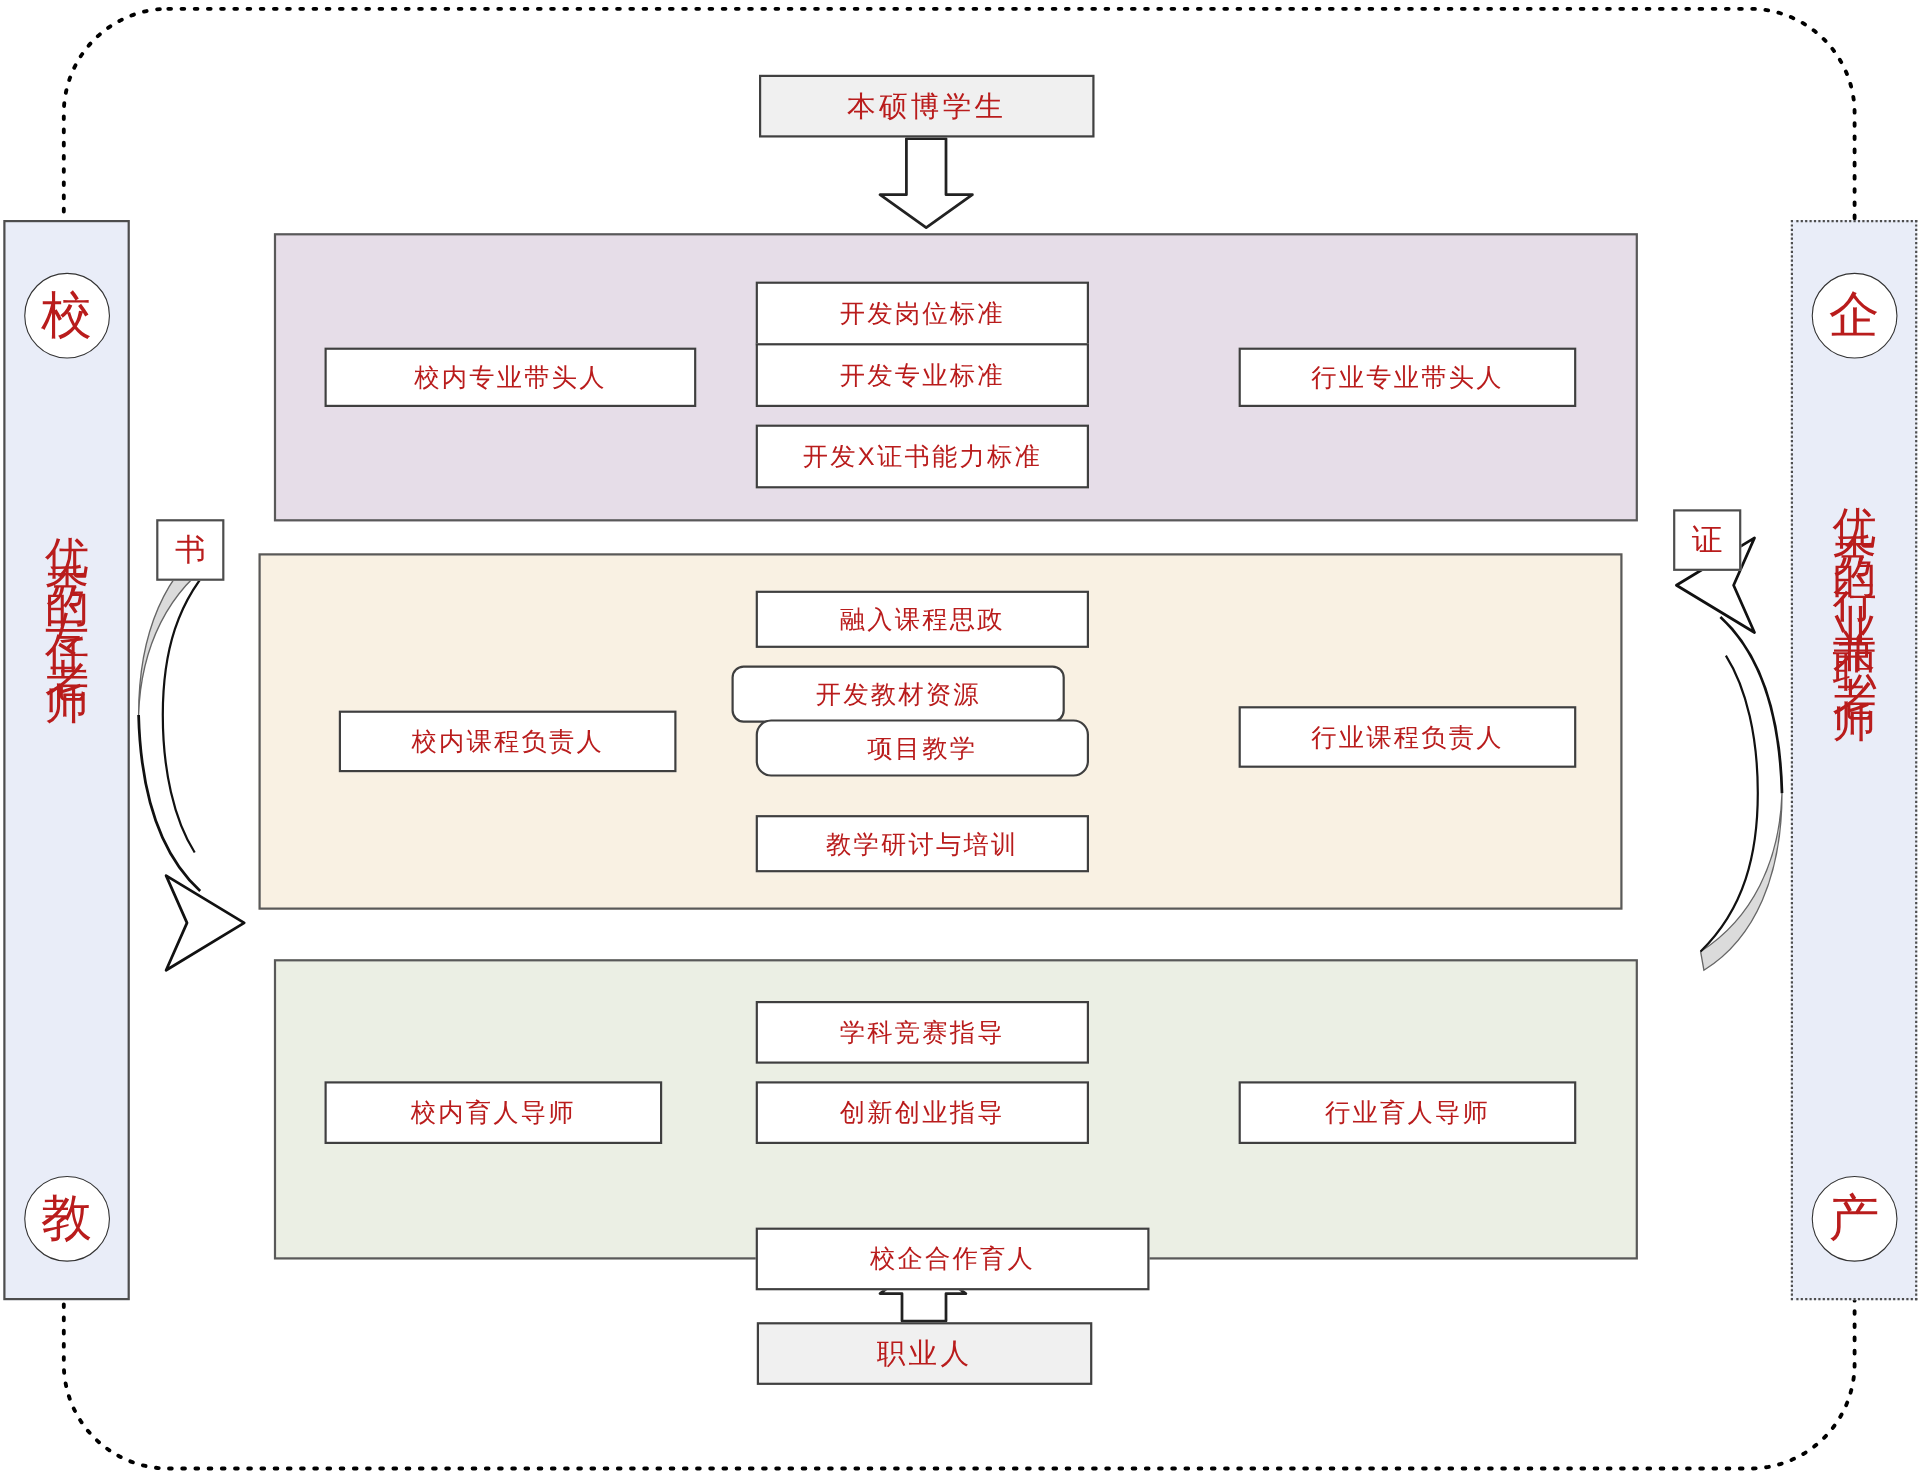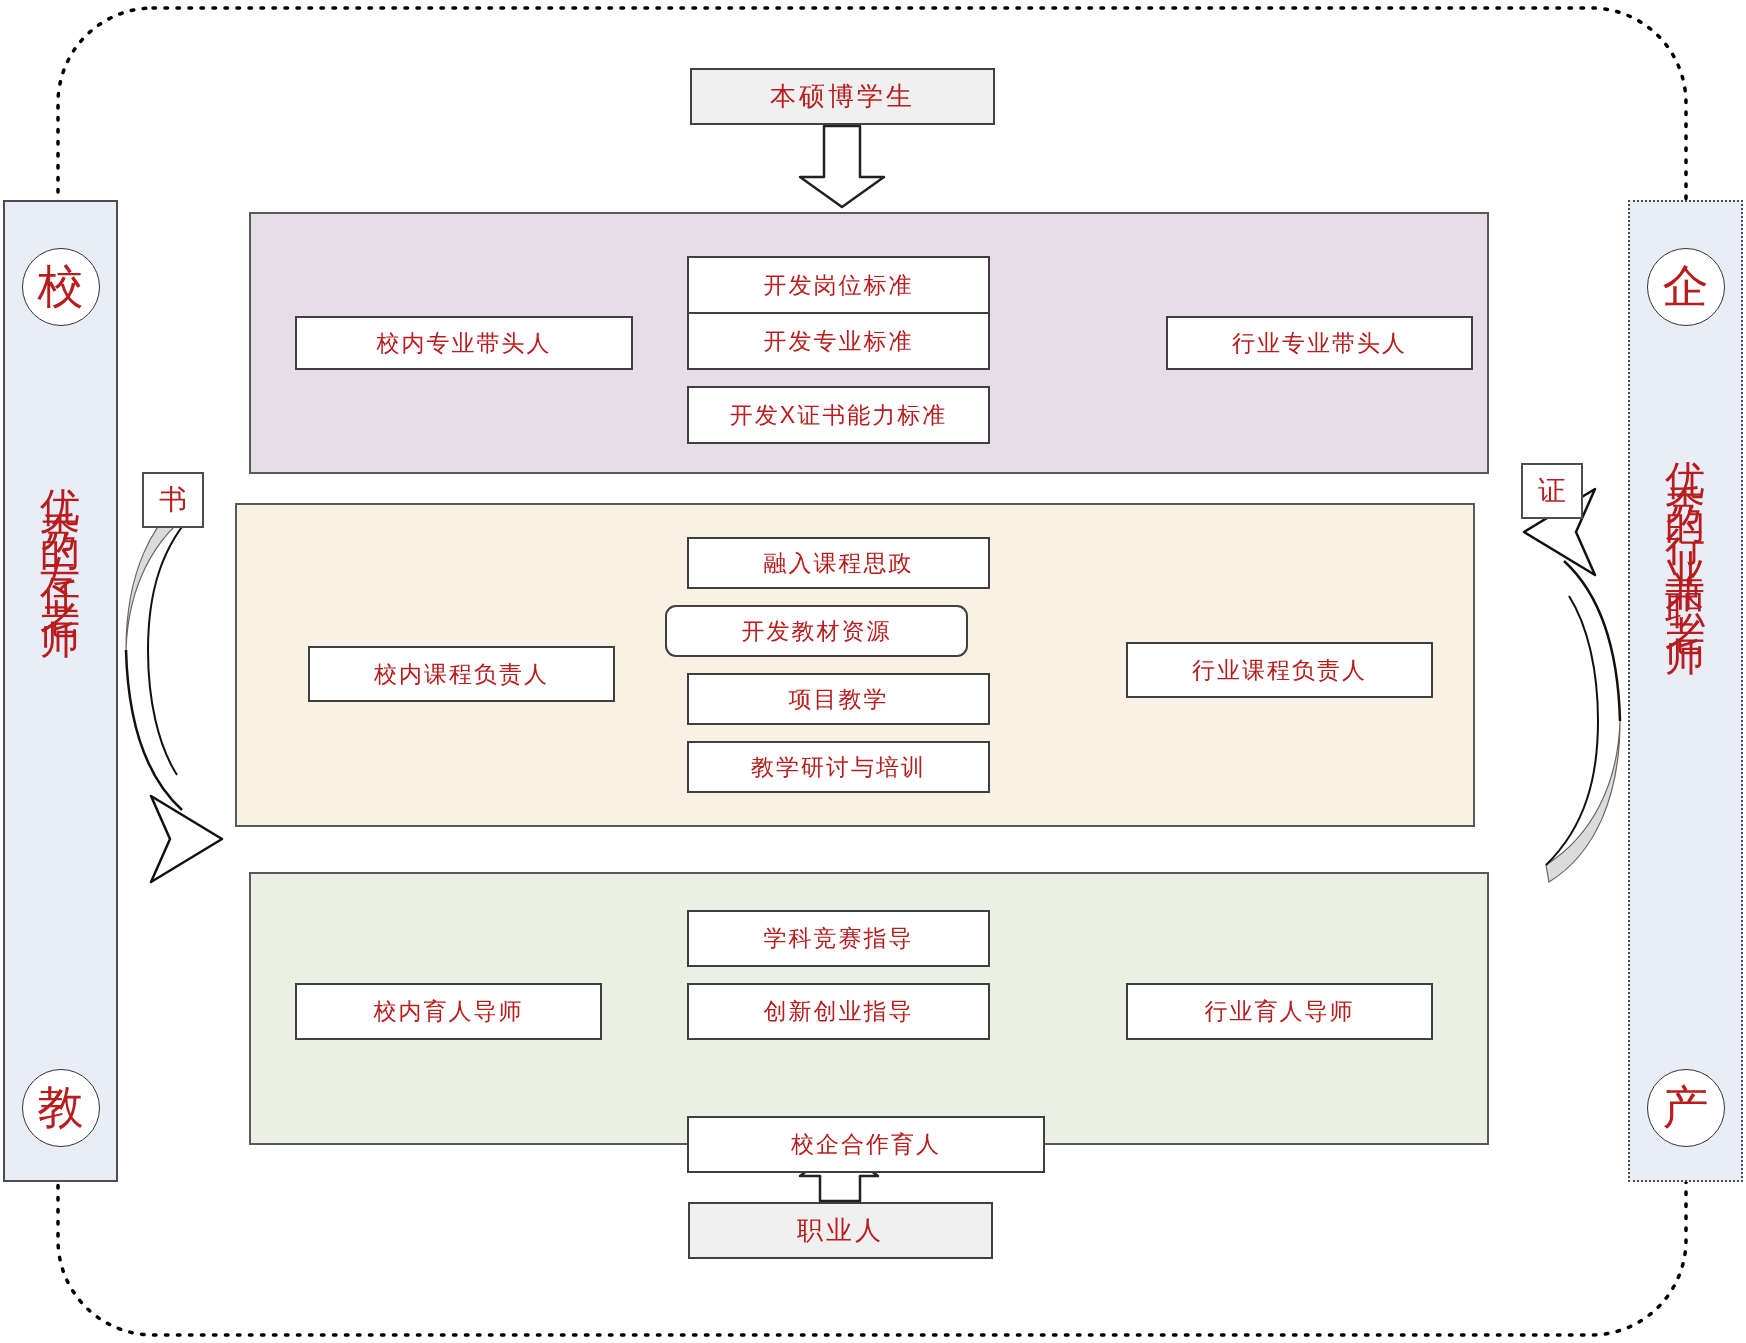--- a/index.html
+++ b/index.html
@@ -13,25 +13,25 @@
   .band1{left:249px;top:212px;width:1240px;height:262px;background:#E6DDE8;}
   .band2{left:235px;top:503px;width:1240px;height:324px;background:#F9F1E3;}
   .band3{left:249px;top:872px;width:1240px;height:273px;background:#EBEFE4;}
   
   .box{position:absolute;background:#fff;border:2px solid #3f3f3f;box-sizing:border-box;
        display:flex;align-items:center;justify-content:center;font-size:23px;letter-spacing:2px;white-space:nowrap;}
   .b1l{left:295px;top:316px;width:338px;height:54px;}
   .b1c1{left:687px;top:238px;width:303px;height:58px;margin-top:18px;}
   .b1c2{left:687px;top:312px;width:303px;height:58px;}
   .b1c3{left:687px;top:386px;width:303px;height:58px;}
-  .b1r{left:1126px;top:316px;width:307px;height:54px;margin-left:40px;}
+  .b1r{left:1126px;top:316px;width:307px;height:54px;}
   .b2l{left:308px;top:646px;width:307px;height:56px;}
   .b2c1{left:687px;top:537px;width:303px;height:52px;}
   .b2c2{left:665px;top:605px;width:303px;height:52px;border-radius:11px;}
-  .b2c3{left:687px;top:673px;width:303px;height:52px;}
+  .b2c3{left:687px;top:654px;width:303px;height:52px;border-radius:14px;}
   .b2c4{left:687px;top:741px;width:303px;height:52px;}
   .b2r{left:1126px;top:642px;width:307px;height:56px;}
   .b3l{left:295px;top:983px;width:307px;height:57px;}
   .b3c1{left:687px;top:910px;width:303px;height:57px;}
   .b3c2{left:687px;top:983px;width:303px;height:57px;}
   .b3c3{left:687px;top:1116px;width:358px;height:57px;}
   .b3r{left:1126px;top:983px;width:307px;height:57px;}
   
   .gnode{position:absolute;background:#F0F0F0;border:2px solid #404040;box-sizing:border-box;
          display:flex;align-items:center;justify-content:center;font-size:26px;letter-spacing:3px;}

